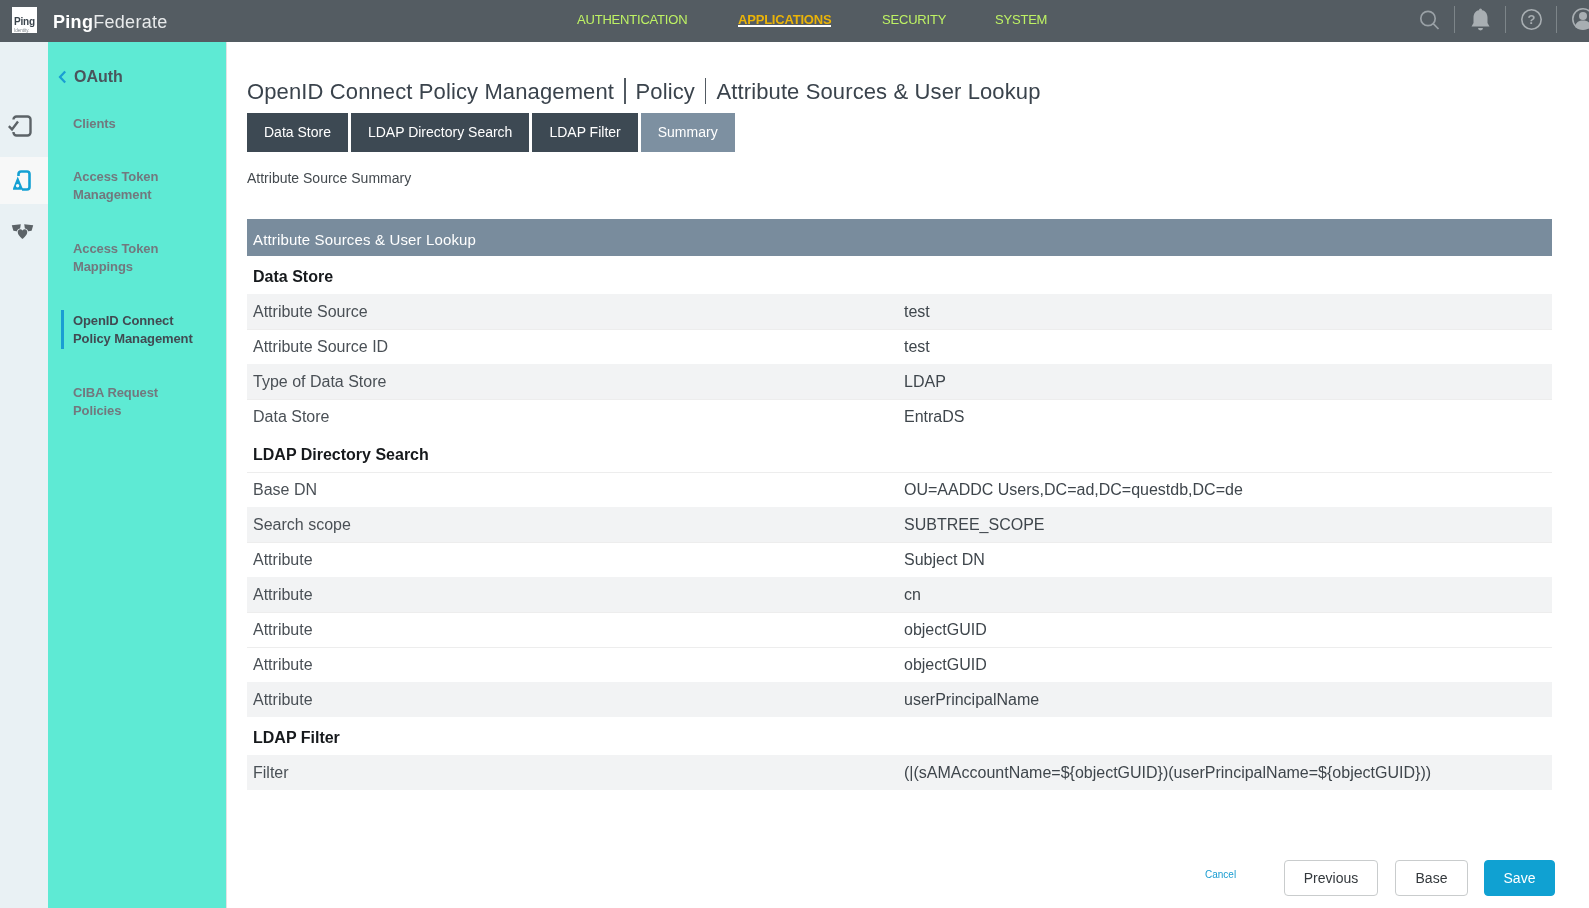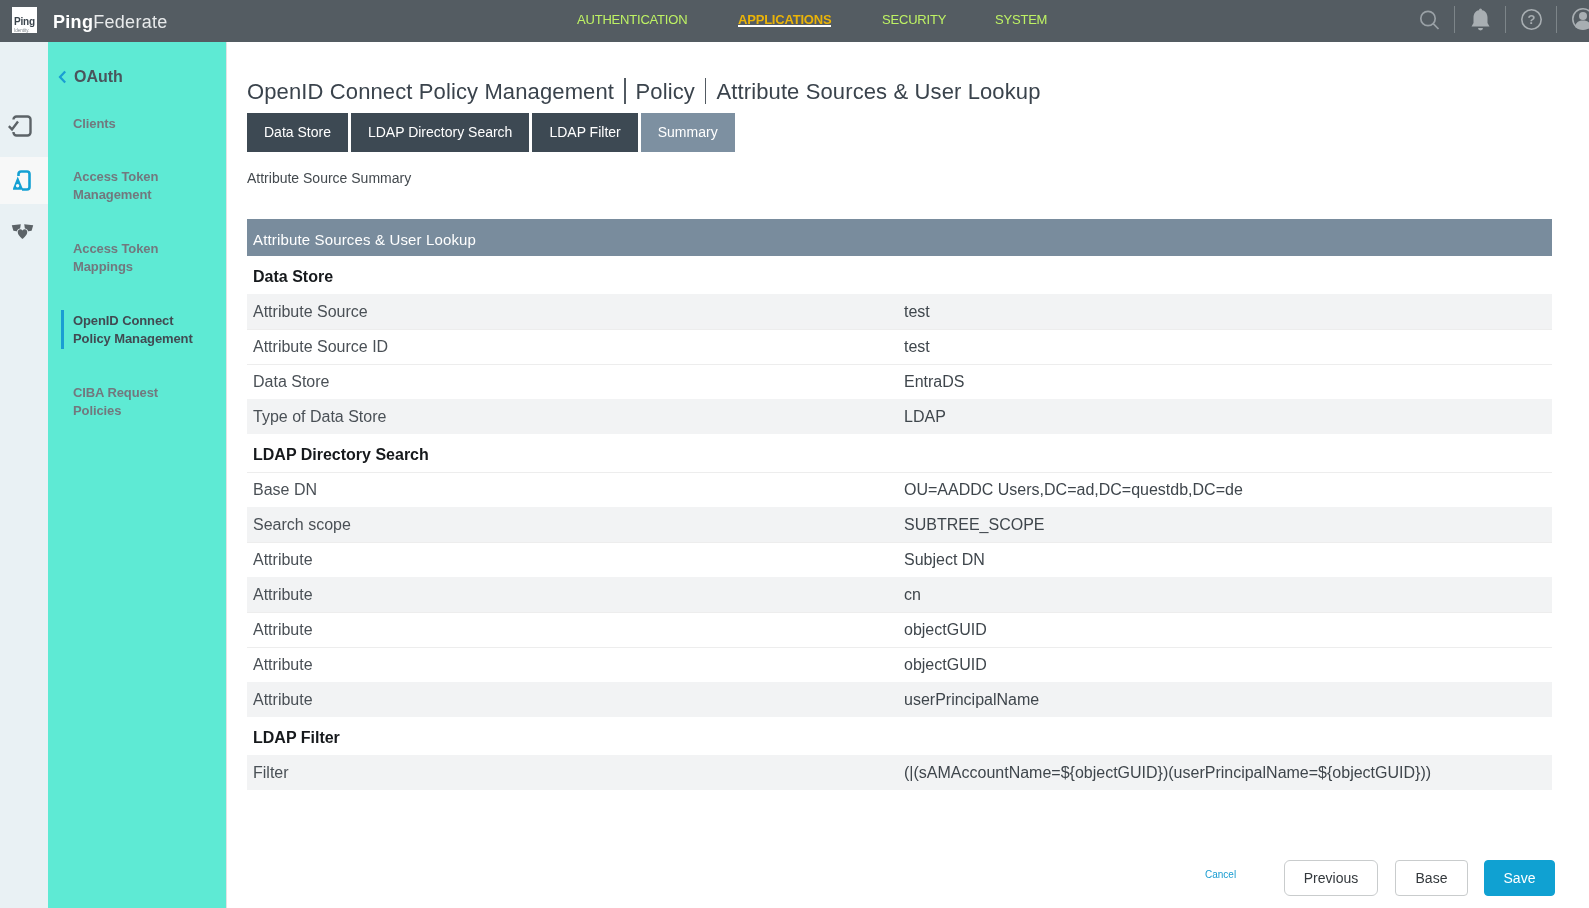--- a/index.html
+++ b/index.html
@@ -46,21 +46,21 @@
 .row { height:35px; line-height:35px; font-size:16px; }
 .row.w { border-top:1px solid #ededed; line-height:34px; }
 .row.g { background:#f2f3f4; }
 .row .lab { display:inline-block; width:657px; padding-left:6px; color:#4a5056; vertical-align:top;}
 .row .val { display:inline-block; color:#3f464c; vertical-align:top;}
 
 #btns { position:absolute; left:0; top:818px; width:1362px; height:36px; }
 #cancel { position:absolute; left:978px; top:9px; font-size:10px; color:#199cd1; }
 .btn { position:absolute; top:0; height:36px; border:1px solid #c9cccd; border-radius:4px; background:#fff;
   font-size:14px; color:#33383c; text-align:center; line-height:34px; }
-#prev { left:1057px; width:94px;border-radius:6px; }
+#prev { left:1057px; width:94px; }
 #done { left:1168px; width:73px; }
 #save { left:1257px; width:71px; background:#10a1d2; border-color:#10a1d2; color:#fff; }
 </style>
 </head>
 <body>
 <div id="page">
   <div id="topbar">
     <div id="logo">
         <div class="p">Ping</div>
         <div class="i">Identity.</div>
@@ -129,22 +129,22 @@
     <div id="title">OpenID Connect Policy Management<span class="sep"></span>Policy<span class="sep"></span>Attribute Sources &amp; User Lookup</div>
     <div id="tabs">
       <div class="tab">Data Store</div><div class="tab">LDAP Directory Search</div><div class="tab">LDAP Filter</div><div class="tab sel">Summary</div>
     </div>
     <div id="assLabel">Attribute Source Summary</div>
     <div id="table">
       <div id="thead">Attribute Sources &amp; User Lookup</div>
       <div class="sect">Data Store</div>
       <div class="row g"><span class="lab">Attribute Source</span><span class="val">test</span></div>
       <div class="row w"><span class="lab">Attribute Source ID</span><span class="val">test</span></div>
+      <div class="row g"><span class="lab">Type of Data Store</span><span class="val">LDAP</span></div>
       <div class="row w"><span class="lab">Data Store</span><span class="val">EntraDS</span></div>
-      <div class="row g"><span class="lab">Type of Data Store</span><span class="val">LDAP</span></div>
       <div class="sect">LDAP Directory Search</div>
       <div class="row w"><span class="lab">Base DN</span><span class="val">OU=AADDC Users,DC=ad,DC=questdb,DC=de</span></div>
       <div class="row g"><span class="lab">Search scope</span><span class="val">SUBTREE_SCOPE</span></div>
       <div class="row w"><span class="lab">Attribute</span><span class="val">Subject DN</span></div>
       <div class="row g"><span class="lab">Attribute</span><span class="val">cn</span></div>
       <div class="row w"><span class="lab">Attribute</span><span class="val">objectGUID</span></div>
       <div class="row w"><span class="lab">Attribute</span><span class="val">objectGUID</span></div>
       <div class="row g"><span class="lab">Attribute</span><span class="val">userPrincipalName</span></div>
       <div class="sect">LDAP Filter</div>
       <div class="row g"><span class="lab">Filter</span><span class="val">(|(sAMAccountName=${objectGUID})(userPrincipalName=${objectGUID}))</span></div>

